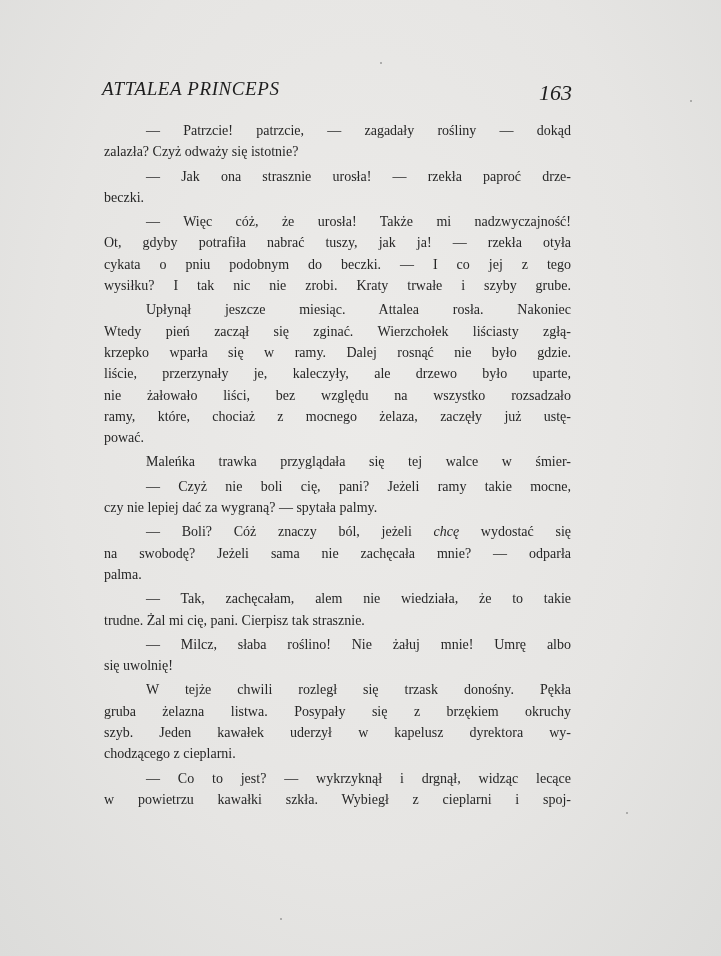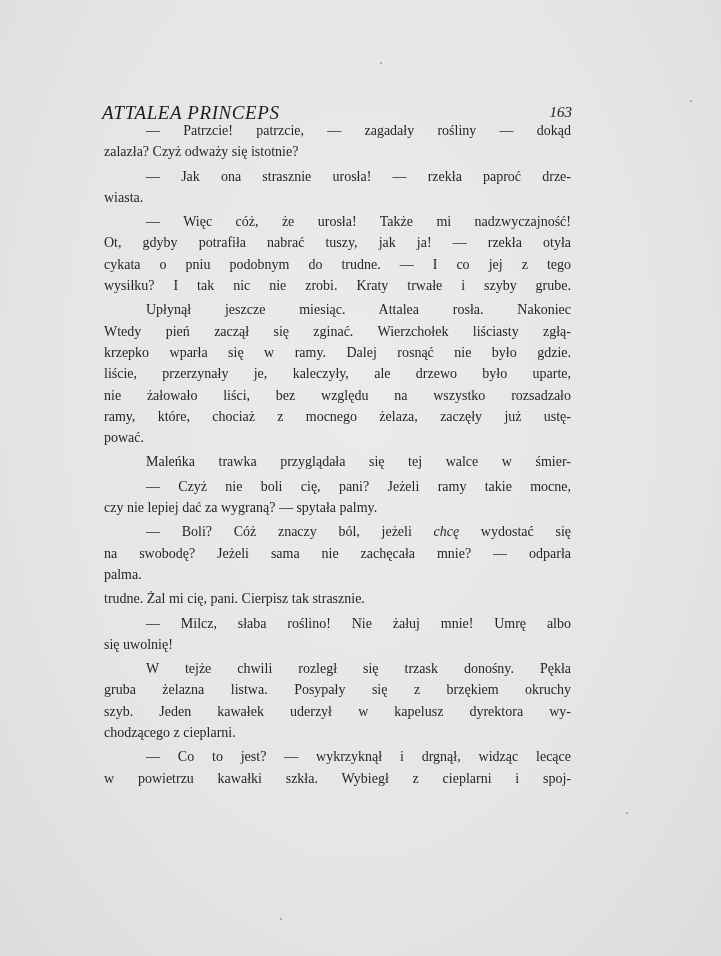--- a/index.html
+++ b/index.html
@@ -6,29 +6,29 @@
   body {
     width: 721px; height: 956px; overflow: hidden;
     background: #e7e7e5;
     background-image: radial-gradient(ellipse at 50% 40%, #ecebe9 0%, #e6e5e3 60%, #dcdcda 100%);
     position: relative;
     font-family: "Liberation Serif", "DejaVu Serif", serif;
     color: #262626;
   }
   .page { position: absolute; left: 0; top: 0; width: 721px; height: 956px; }
   .running-head {
-    position: absolute; left: 102px; top: 78px; width: 470px; height: 26px; margin-top: 24px;
+    position: absolute; left: 102px; top: 78px; width: 470px; height: 26px;
   }
   .head-title {
     position: absolute; left: 0; top: 0;
     font-style: italic; font-size: 19px; letter-spacing: 0.6px; color: #1e1e1e;
   }
   .head-page {
     position: absolute; right: 0; top: 2px;
-    font-style: italic; font-size: 15px; color: #1e1e1e;
+    font-style: italic; font-size: 22px; color: #1e1e1e;
   }
   .text-block {
     position: absolute; left: 104px; top: 120px; width: 467px;
     font-size: 14px; line-height: 21.3px;
   }
   .para { margin: 0; padding: 0; }
   .line {
     display: block; height: 21.3px; white-space: nowrap;
     text-align: justify; text-align-last: justify;
   }
@@ -51,28 +51,28 @@
   <div class="text-block">
 
     <div class="para">
       <span class="line indent">— Patrzcie! patrzcie, — zagadały rośliny — dokąd</span>
       <span class="line last">zalazła? Czyż odważy się istotnie?</span>
     </div>
     <div class="gap"></div>
 
     <div class="para">
       <span class="line indent">— Jak ona strasznie urosła! — rzekła paproć drze-</span>
-      <span class="line last">wiasta.</span>
+      <span class="line last">beczki.</span>
     </div>
     <div class="gap"></div>
 
     <div class="para">
       <span class="line indent">— Więc cóż, że urosła! Także mi nadzwyczajność!</span>
       <span class="line">Ot, gdyby potrafiła nabrać tuszy, jak ja! — rzekła otyła</span>
-      <span class="line">cykata o pniu podobnym do trudne. — I co jej z tego</span>
+      <span class="line">cykata o pniu podobnym do beczki. — I co jej z tego</span>
       <span class="line">wysiłku? I tak nic nie zrobi. Kraty trwałe i szyby grube.</span>
     </div>
     <div class="gap"></div>
 
     <div class="para">
       <span class="line indent">Upłynął jeszcze miesiąc. Attalea rosła. Nakoniec</span>
       <span class="line">Wtedy pień zaczął się zginać. Wierzchołek liściasty zgłą-</span>
       <span class="line">krzepko wparła się w ramy. Dalej rosnąć nie było gdzie.</span>
       <span class="line">liście, przerzynały je, kaleczyły, ale drzewo było uparte,</span>
       <span class="line">nie żałowało liści, bez względu na wszystko rozsadzało</span>
@@ -93,20 +93,21 @@
     <div class="gap"></div>
 
     <div class="para">
       <span class="line indent"><span>— Boli? Cóż znaczy ból, jeżeli </span><span class="em">chcę</span><span> wydostać się</span></span>
       <span class="line">na swobodę? Jeżeli sama nie zachęcała mnie? — odparła</span>
       <span class="line last">palma.</span>
     </div>
     <div class="gap"></div>
 
     <div class="para">
+      <span class="line indent">— Tak, zachęcałam, alem nie wiedziała, że to takie</span>
       <span class="line last">trudne. Żal mi cię, pani. Cierpisz tak strasznie.</span>
     </div>
     <div class="gap"></div>
 
     <div class="para">
       <span class="line indent">— Milcz, słaba roślino! Nie żałuj mnie! Umrę albo</span>
       <span class="line last">się uwolnię!</span>
     </div>
     <div class="gap"></div>
 

